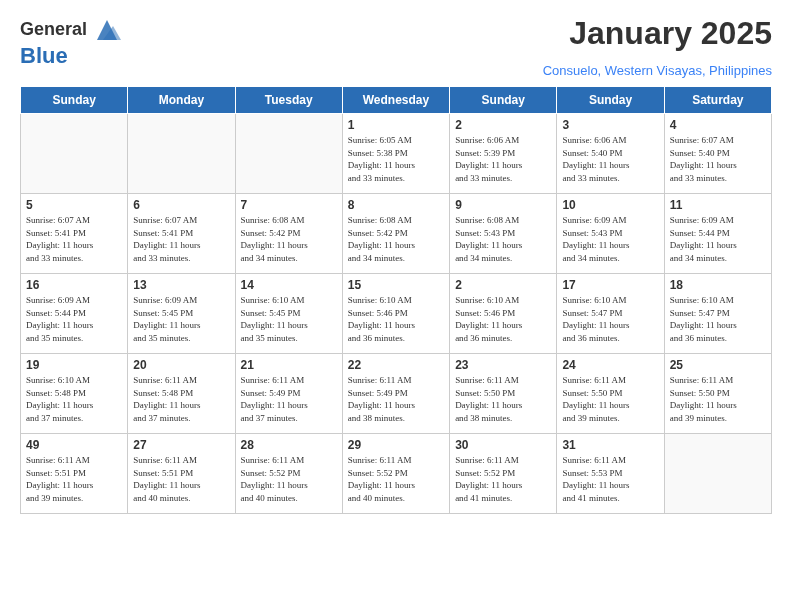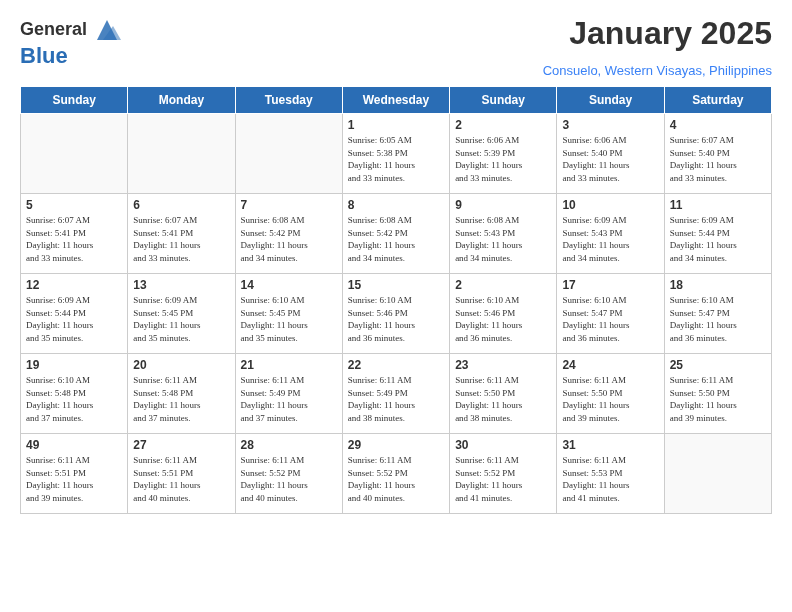--- a/index.html
+++ b/index.html
@@ -174,21 +174,21 @@
             <span class="day-num">10</span>
             <div class="day-info">Sunrise: 6:09 AM<br>Sunset: 5:43 PM<br>Daylight: 11 hours<br>and 34 minutes.</div>
           </td>
           <td>
             <span class="day-num">11</span>
             <div class="day-info">Sunrise: 6:09 AM<br>Sunset: 5:44 PM<br>Daylight: 11 hours<br>and 34 minutes.</div>
           </td>
         </tr>
         <tr>
           <td>
-            <span class="day-num">12</span>
+            <span class="day-num">16</span>
             <div class="day-info">Sunrise: 6:09 AM<br>Sunset: 5:44 PM<br>Daylight: 11 hours<br>and 35 minutes.</div>
           </td>
           <td>
             <span class="day-num">13</span>
             <div class="day-info">Sunrise: 6:09 AM<br>Sunset: 5:45 PM<br>Daylight: 11 hours<br>and 35 minutes.</div>
           </td>
           <td>
             <span class="day-num">14</span>
             <div class="day-info">Sunrise: 6:10 AM<br>Sunset: 5:45 PM<br>Daylight: 11 hours<br>and 35 minutes.</div>
           </td>

